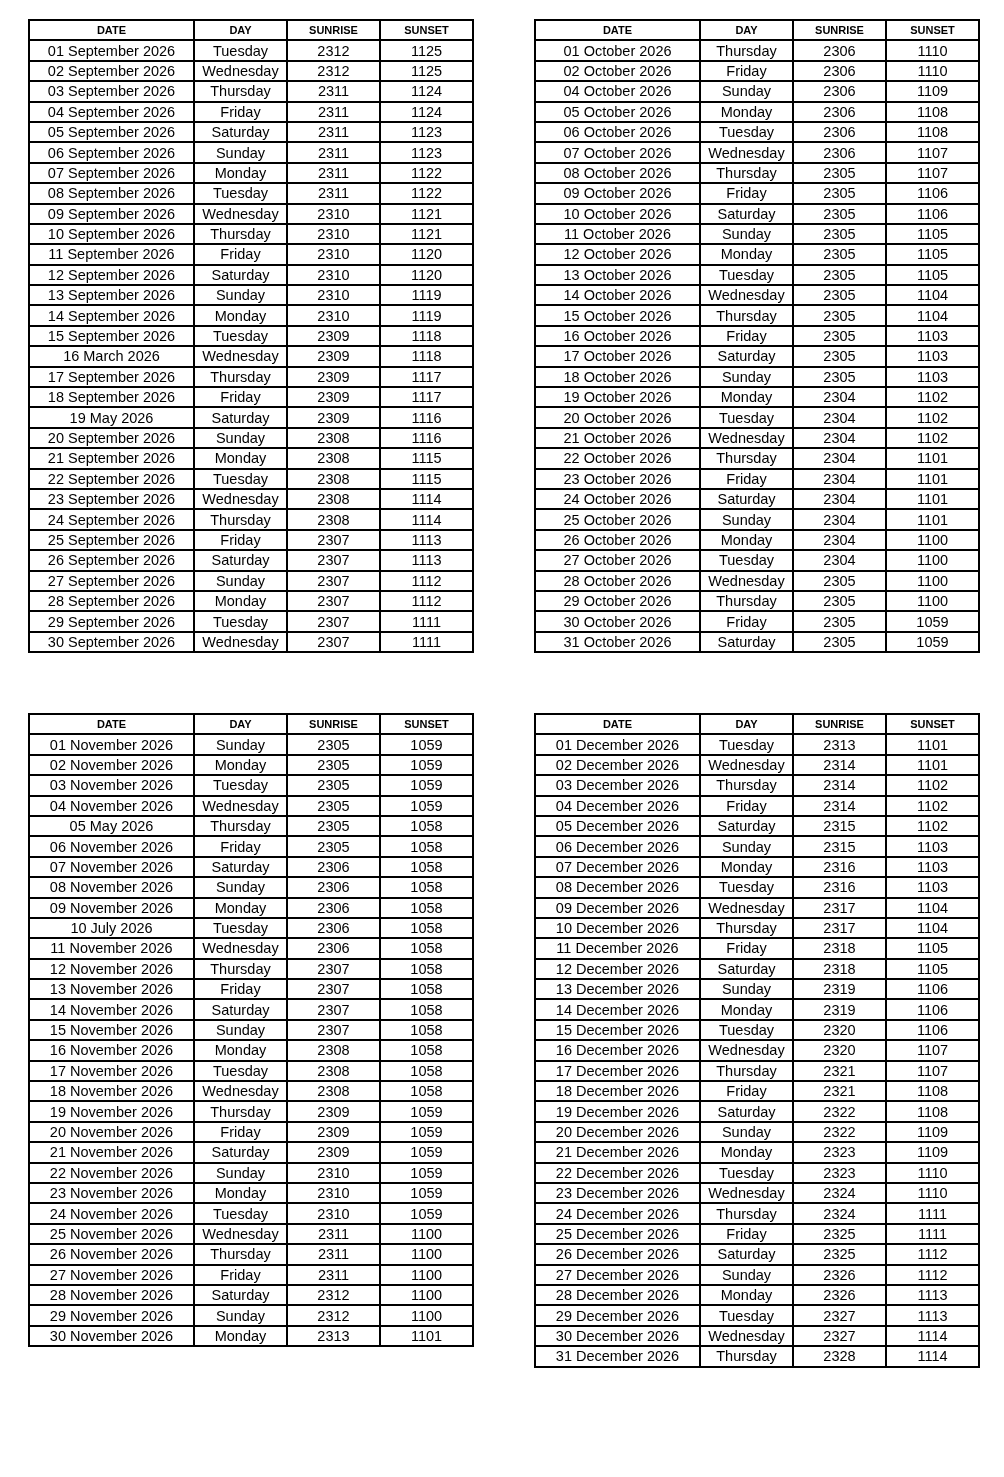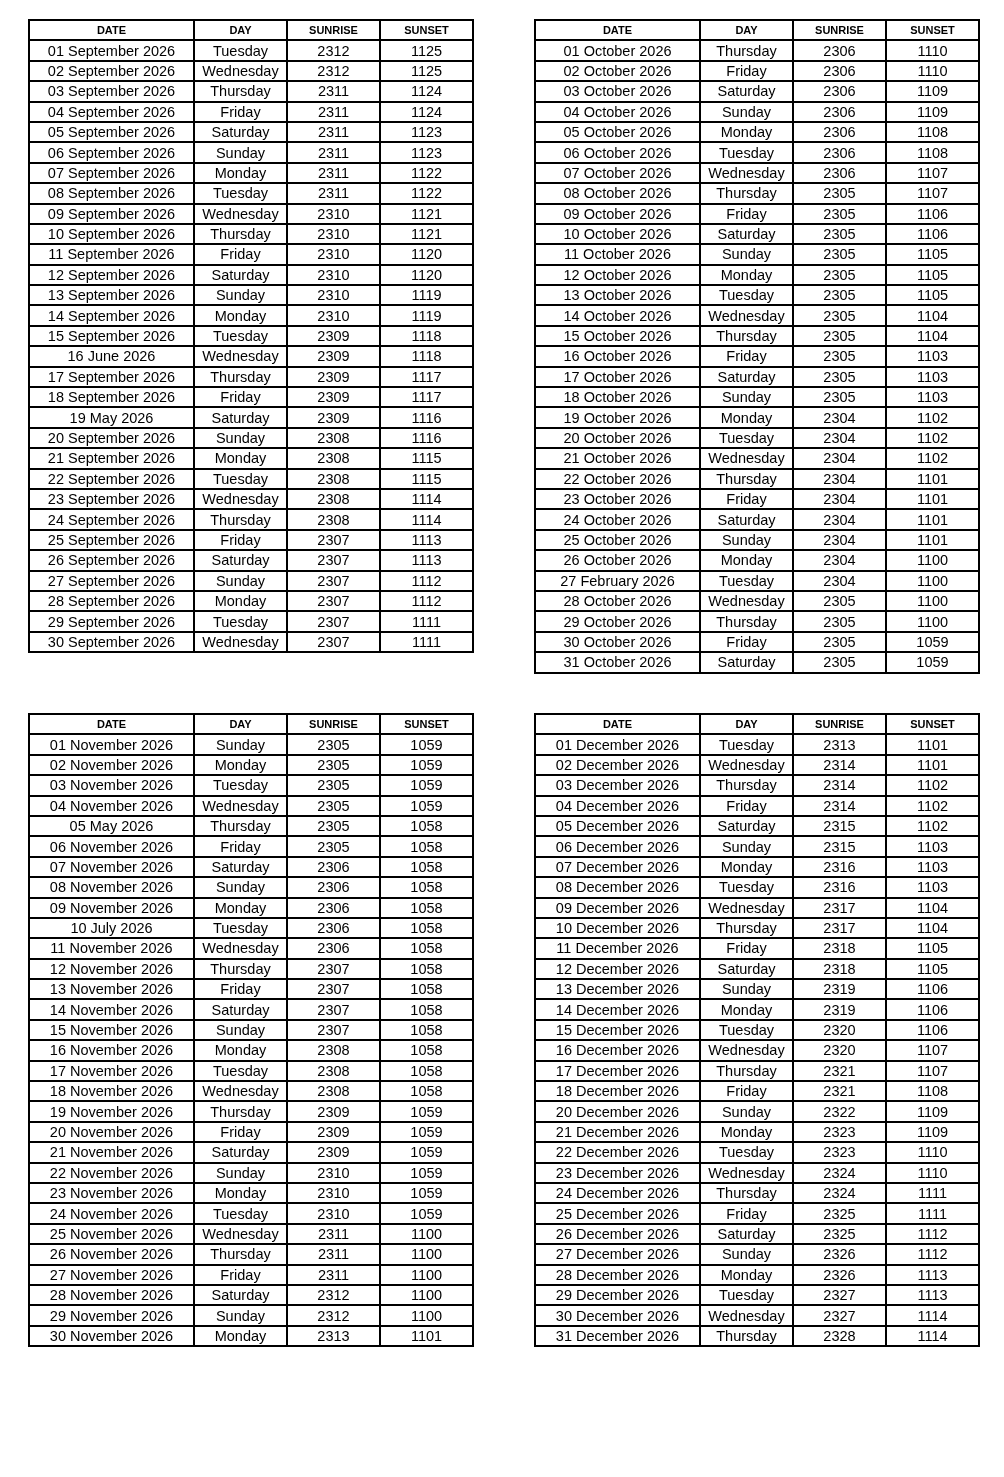--- a/index.html
+++ b/index.html
@@ -147,21 +147,21 @@
         <td>2310</td>
         <td>1119</td>
       </tr>
       <tr>
         <td>15 September 2026</td>
         <td>Tuesday</td>
         <td>2309</td>
         <td>1118</td>
       </tr>
       <tr>
-        <td>16 June 2026</td>
+        <td>16 March 2026</td>
         <td>Wednesday</td>
         <td>2309</td>
         <td>1118</td>
       </tr>
       <tr>
         <td>17 September 2026</td>
         <td>Thursday</td>
         <td>2309</td>
         <td>1117</td>
       </tr>
@@ -268,26 +268,20 @@
         <td>2306</td>
         <td>1110</td>
       </tr>
       <tr>
         <td>02 October 2026</td>
         <td>Friday</td>
         <td>2306</td>
         <td>1110</td>
       </tr>
       <tr>
-        <td>03 October 2026</td>
-        <td>Saturday</td>
-        <td>2306</td>
-        <td>1109</td>
-      </tr>
-      <tr>
         <td>04 October 2026</td>
         <td>Sunday</td>
         <td>2306</td>
         <td>1109</td>
       </tr>
       <tr>
         <td>05 October 2026</td>
         <td>Monday</td>
         <td>2306</td>
         <td>1108</td>
@@ -412,21 +406,21 @@
         <td>2304</td>
         <td>1101</td>
       </tr>
       <tr>
         <td>26 October 2026</td>
         <td>Monday</td>
         <td>2304</td>
         <td>1100</td>
       </tr>
       <tr>
-        <td>27 February 2026</td>
+        <td>27 October 2026</td>
         <td>Tuesday</td>
         <td>2304</td>
         <td>1100</td>
       </tr>
       <tr>
         <td>28 October 2026</td>
         <td>Wednesday</td>
         <td>2305</td>
         <td>1100</td>
       </tr>
@@ -768,20 +762,26 @@
         <td>2321</td>
         <td>1107</td>
       </tr>
       <tr>
         <td>18 December 2026</td>
         <td>Friday</td>
         <td>2321</td>
         <td>1108</td>
       </tr>
       <tr>
+        <td>19 December 2026</td>
+        <td>Saturday</td>
+        <td>2322</td>
+        <td>1108</td>
+      </tr>
+      <tr>
         <td>20 December 2026</td>
         <td>Sunday</td>
         <td>2322</td>
         <td>1109</td>
       </tr>
       <tr>
         <td>21 December 2026</td>
         <td>Monday</td>
         <td>2323</td>
         <td>1109</td>

